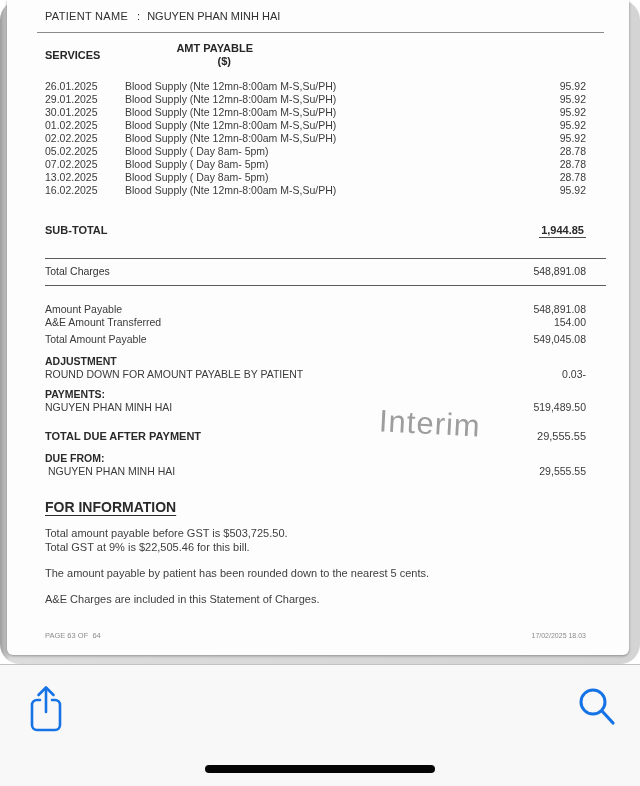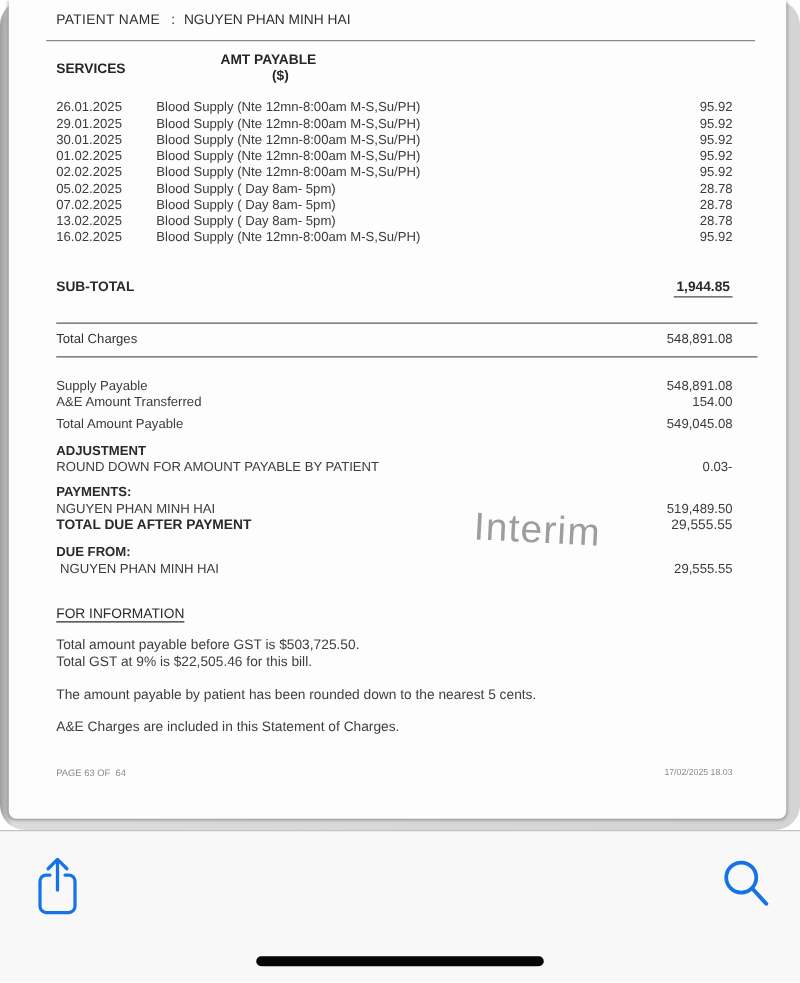--- a/index.html
+++ b/index.html
@@ -45,34 +45,34 @@
   .tc-row .tlabel { flex:1; }
 
   .lrow { display:flex; padding-left:8px; }
   .lrow .llabel { flex:1; }
   .bold { font-weight:bold; color:#2a2a2a; }
 
   .payable-block { margin-top:17px; }
   .total-amount { margin-top:4px;justify-content:space-between; }
   .adjustment { margin-top:9px; }
   .payments { margin-top:7px; }
-  .total-due { font-size:11px; }
+  .total-due { margin-top:16px; font-size:11px; }
   .total-due .llabel { font-weight:bold; color:#2a2a2a; }
   .total-due .amt { font-weight:normal; color:#3b3b3b; }
   .due-from { margin-top:9px; }
   .due-from .payer { padding-left:3px; }
 
   .watermark {
     position:absolute; left:372px; top:417px;
     font-size:31px; color:#9d9d9d; letter-spacing:1px;
     transform:rotate(3deg); font-weight:400;
   }
 
   .for-info { margin-top:23px; padding-left:8px; }
-  .for-info .fi-head { font-weight:normal; color:#2a2a2a; font-size:11px; text-decoration:underline; text-underline-offset:3px; }
+  .for-info .fi-head { font-weight:bold; color:#2a2a2a; font-size:14px; text-decoration:underline; text-underline-offset:3px; }
   .info-line { padding-left:8px; color:#3e3e3e; font-size:11px; line-height:14px; }
   .g1 { margin-top:11px; }
   .g2 { margin-top:12px; }
   .g3 { margin-top:12px; }
 
   .doc-footer { display:flex; justify-content:space-between; margin-top:23px; padding-left:8px; color:#8b8b8b; }
   .doc-footer .pg { font-size:7.5px; white-space:pre; }
   .doc-footer .ts { font-size:7px; }
 
   
@@ -157,21 +157,21 @@
 
       <hr class="rule first">
       <div class="tc-row">
         <span class="tlabel">Total Charges</span>
         <span class="amt">548,891.08</span>
       </div>
       <hr class="rule">
 
       <div class="payable-block">
         <div class="lrow">
-          <span class="llabel">Supply Payable</span>
+          <span class="llabel">Amount Payable</span>
           <span class="amt">548,891.08</span>
         </div>
         <div class="lrow">
           <span class="llabel">A&amp;E Amount Transferred</span>
           <span class="amt">154.00</span>
         </div>
       </div>
 
       <div class="lrow total-amount">
         <span class="llabel">Total Amount Payable</span>

